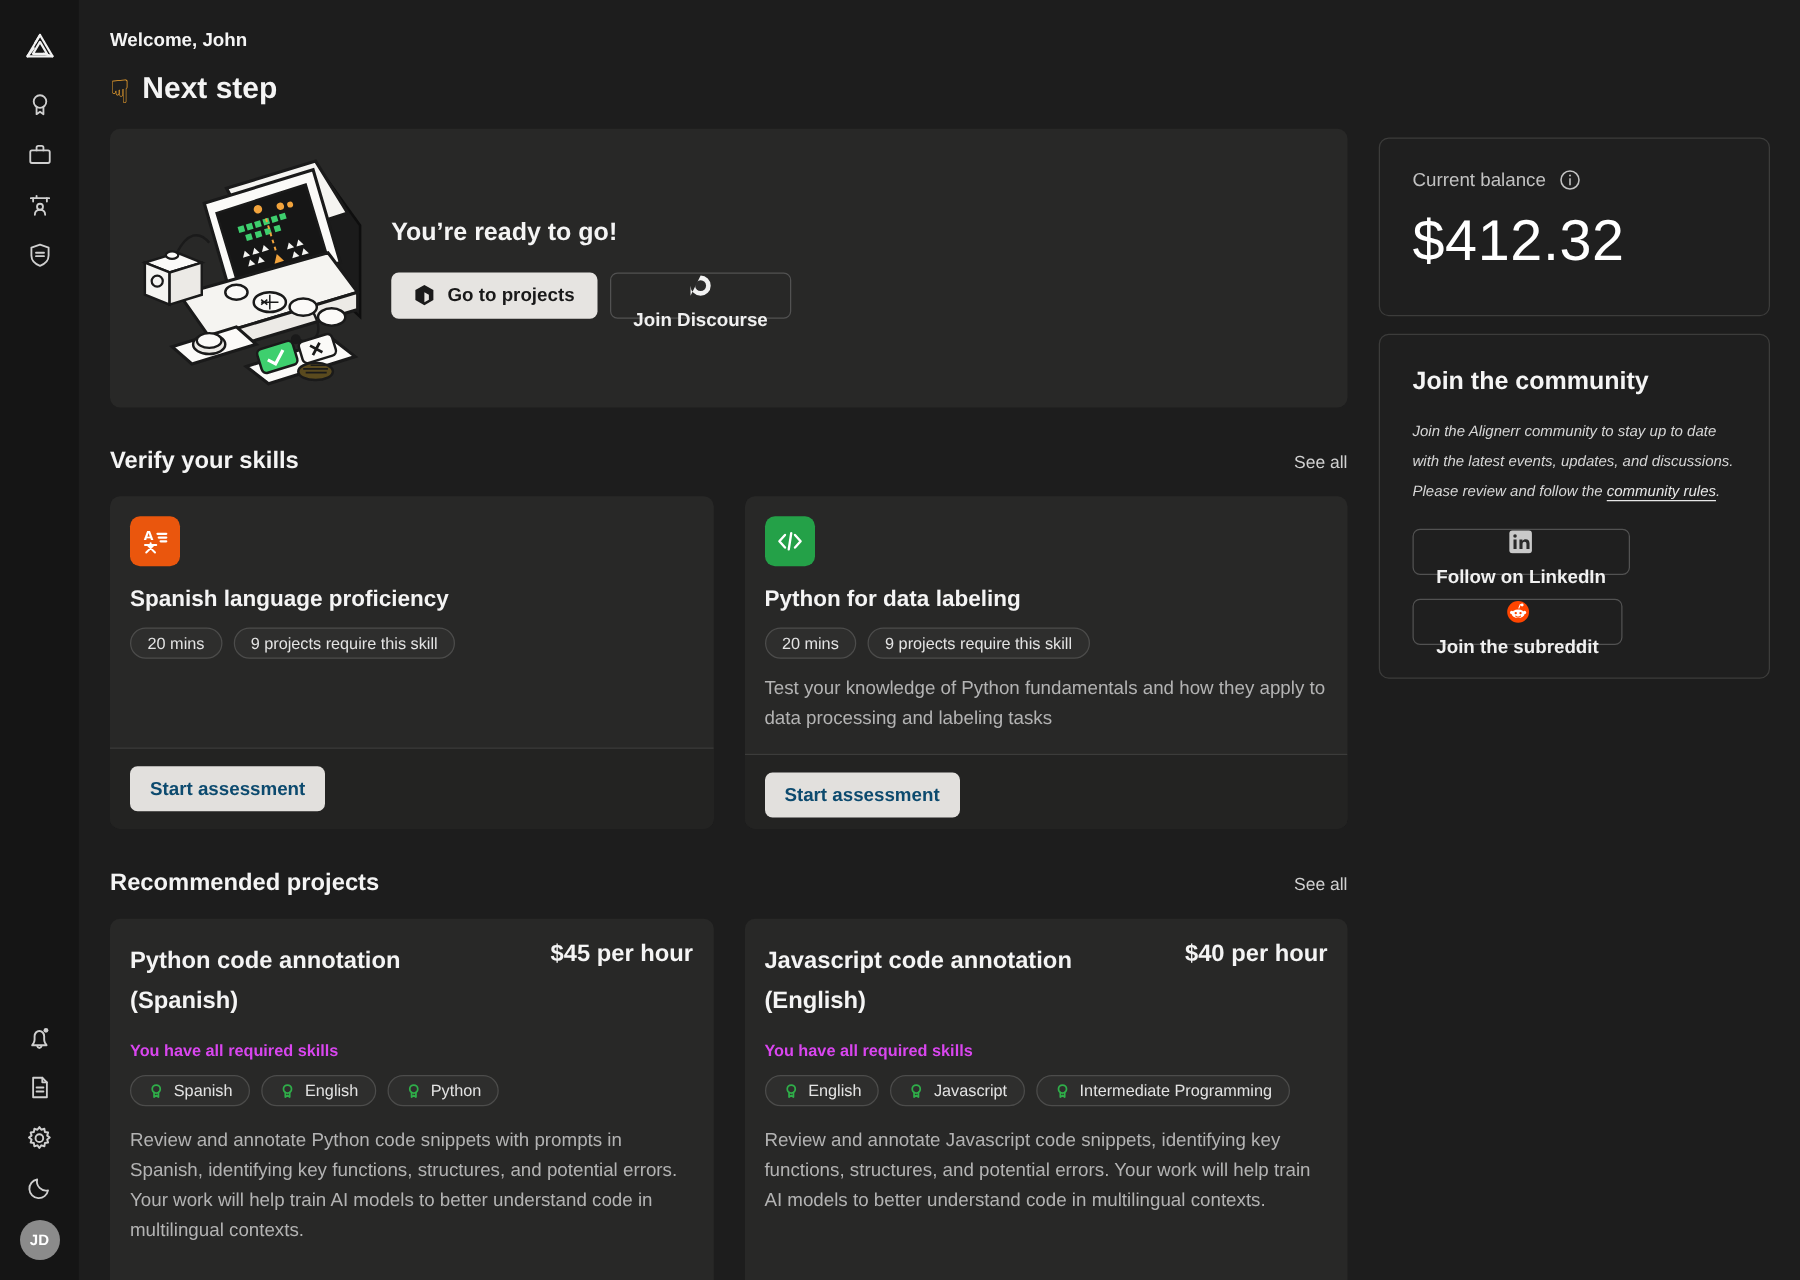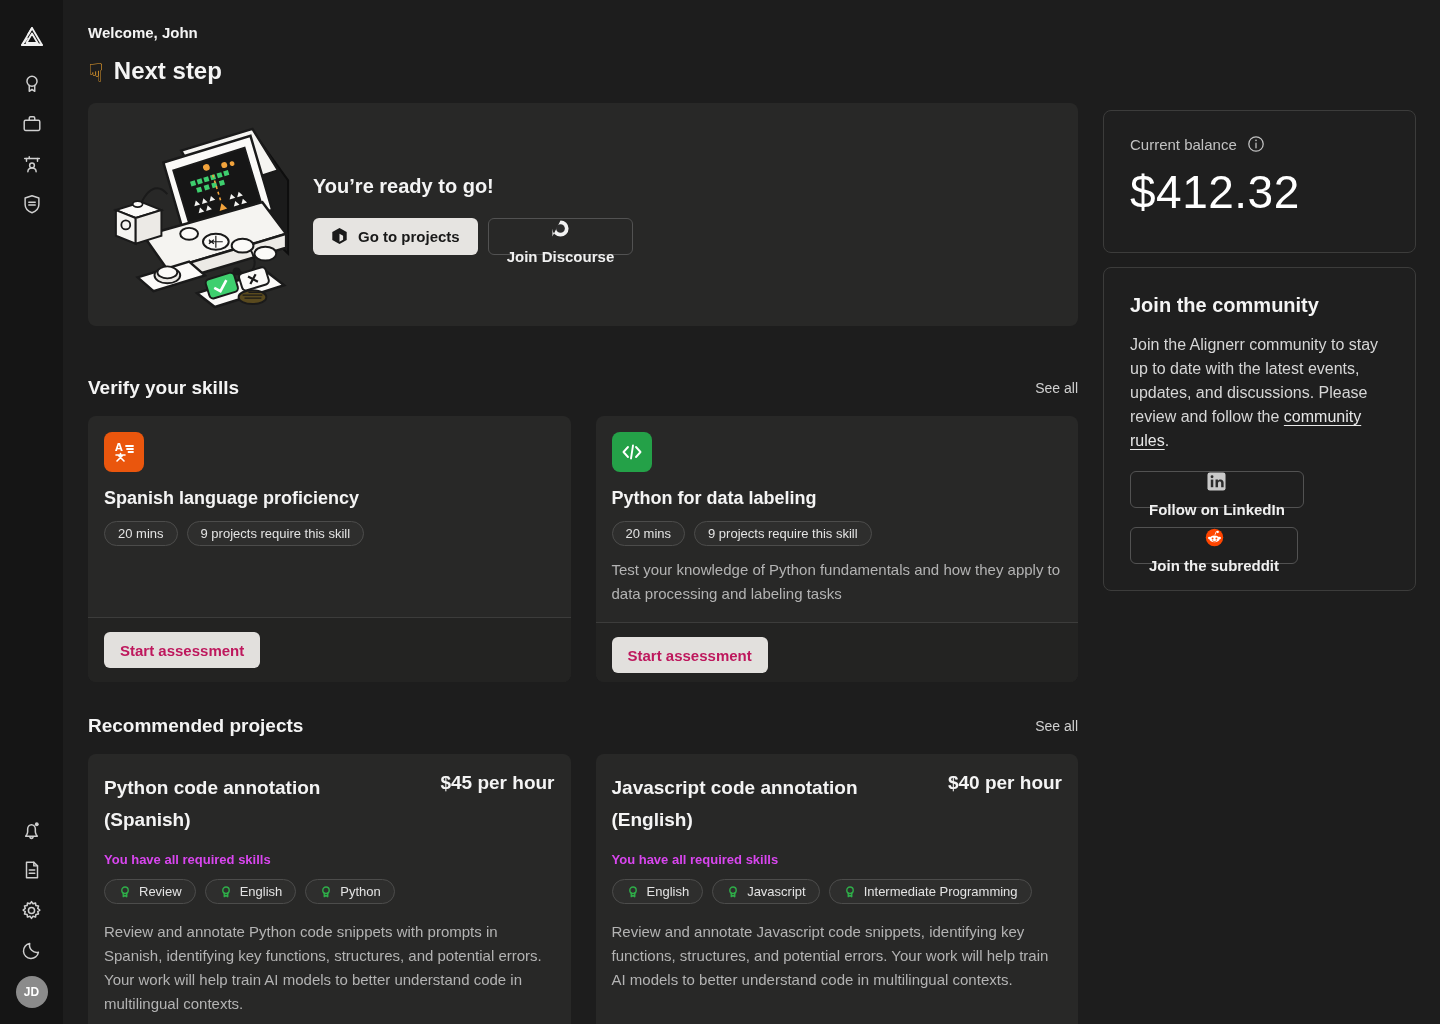--- a/index.html
+++ b/index.html
@@ -61,21 +61,21 @@
   }
   .btn-outline {
     display:inline-flex; align-items:center; gap:10px;
     background:transparent; color:#f0f0f0; border:1px solid #525252; border-radius:6px;
     height:37px; padding:0 18px; font-size:15px; font-weight:bold; cursor:pointer;
     font-family:inherit;
     flex-direction:column;
   }
 
   .section-head { display:flex; align-items:center; justify-content:space-between; }
-  .section-head.skills { margin-top:51px; }
+  .section-head.skills { margin-top:32px; }
   .section-head.projects { margin-top:33px; }
   .section-title { font-size:19px; font-weight:bold; }
   .see-all { font-size:14px; color:#d0d0d0; cursor:pointer; }
 
   .card-row { margin-top:17px; display:grid; grid-template-columns:1fr 1fr; gap:25px; }
 
   .skill-card {
     background:#282827; border-radius:8px; height:266px;
     display:flex; flex-direction:column; overflow:hidden;
   }
@@ -89,21 +89,21 @@
   .pill {
     display:inline-flex; align-items:center; gap:7px;
     border:1px solid #4c4c4b; background:rgba(255,255,255,0.03);
     border-radius:999px; padding:4px 13px; font-size:13px; color:#e3e3e3;
   }
   .skill-desc { margin-top:12px; font-size:15px; line-height:24px; color:#b3b3b3; }
   .skill-footer {
     border-top:1px solid #3c3c3b; background:#232322; padding:14px 16px;
   }
   .btn-assess {
-    background:#e2e0dd; color:#be185d; border:none; border-radius:6px;
+    background:#e2e0dd; color:#0c4a6e; border:none; border-radius:6px;
     height:36px; padding:0 16px; font-size:15px; font-weight:bold; cursor:pointer;
     font-family:inherit;
   }
 
   .project-card {
     background:#282827; border-radius:8px; height:340px; padding:18px 16px;
   }
   .project-top { display:flex; justify-content:space-between; gap:40px; }
   .project-title { font-size:19px; font-weight:bold; line-height:32px; max-width:330px; }
   .project-rate { font-size:19px; font-weight:bold; white-space:nowrap; }
@@ -115,21 +115,21 @@
   .panel {
     background:#1f1f1f; border:1px solid #3c3c3b; border-radius:8px;
   }
   .balance-panel { height:143px; padding:24px 26px; }
   .balance-label-row { display:flex; align-items:center; gap:10px; color:#c2c2c2; font-size:15px; }
   .info-icon { cursor:pointer; display:inline-flex; }
   .balance-amount { margin-top:12px; font-size:46px; font-weight:300; letter-spacing:0.5px; color:#ffffff; }
 
   .community-panel { padding:26px 26px 26px; }
   .community-title { font-size:20px; font-weight:bold; }
-  .community-text { margin-top:16px; font-size:16px; line-height:24px; color:#d6d6d6; max-width:262px; }
+  .community-text { margin-top:16px; font-size:12px; line-height:24px; color:#d6d6d6; max-width:262px;font-style:italic; }
   .community-link { text-decoration:underline; text-underline-offset:3px; cursor:pointer; color:#e8e8e8; }
   .community-btns { margin-top:18px; display:flex; flex-direction:column; align-items:flex-start; gap:19px; }
   .btn-outline.small { font-size:15px; }
 </style>
 </head>
 <body>
 
 <nav class="sidebar">
   <div class="side-icon logo" style="margin-bottom:6px;">
     <svg width="26" height="26" viewBox="0 0 26 26">
@@ -364,21 +364,21 @@
           <div class="project-title">Python code annotation (Spanish)</div>
           <div class="project-rate">$45 per hour</div>
         </div>
         <div class="skills-note">You have all required skills</div>
         <div class="tag-row">
           <span class="pill">
             <svg width="14" height="14" viewBox="0 0 24 24" fill="none" stroke="#2fae49" stroke-width="2.4" stroke-linecap="round" stroke-linejoin="round">
                 <circle cx="12" cy="9" r="5.5"></circle>
                 <path d="M9 13.5 L9 20 L12 17.8 L15 20 L15 13.5"></path>
               </svg>
-            <span>Review</span>
+            <span>Spanish</span>
           </span>
           <span class="pill">
             <svg width="14" height="14" viewBox="0 0 24 24" fill="none" stroke="#2fae49" stroke-width="2.4" stroke-linecap="round" stroke-linejoin="round">
                 <circle cx="12" cy="9" r="5.5"></circle>
                 <path d="M9 13.5 L9 20 L12 17.8 L15 20 L15 13.5"></path>
               </svg>
             <span>English</span>
           </span>
           <span class="pill">
             <svg width="14" height="14" viewBox="0 0 24 24" fill="none" stroke="#2fae49" stroke-width="2.4" stroke-linecap="round" stroke-linejoin="round">

